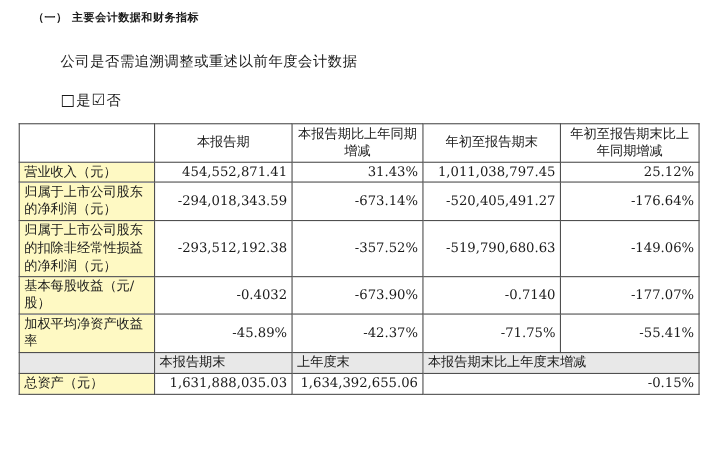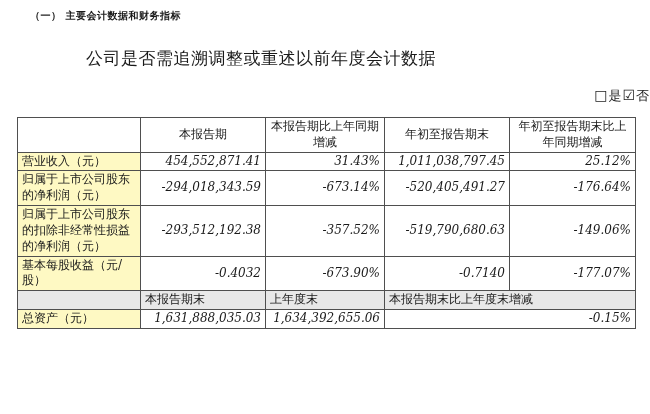--- a/index.html
+++ b/index.html
@@ -6,46 +6,46 @@
   body{
     width:650px;height:414px;overflow:hidden;background:#ffffff;
     font-family:"DejaVu Serif","Liberation Serif",serif;
     color:#1a1a1a;
   }
   .doc-title{
     margin:9px 0 0 30px;
     font-size:10px;font-weight:bold;letter-spacing:.5px;
   }
   .question-line{
-    margin:24px 0 0 86px;
-    font-size:17px;letter-spacing:.5px;
+    margin:24px 0 0 55px;
+    font-size:13px;letter-spacing:.5px;
   }
   .checkbox-line{
     margin:17px 0 0 55px;
-    font-size:13px;letter-spacing:1px;text-align:right;
+    font-size:13px;letter-spacing:1px;
   }
   .checkbox-line .box{font-size:14px;}
   table.fin{
     margin:12px 0 0 17px;
     width:618px;
     border-collapse:collapse;
     table-layout:fixed;
     font-size:12px;
   }
   table.fin td,table.fin th{
     border:1px solid #4f4f4f;
     padding:1px 4px;
     line-height:1.32;
     vertical-align:middle;
     font-weight:normal;
     overflow:hidden;
   }
   th.colhead{background:#ffffff;text-align:center;padding:2px 3px;}
   td.rowlabel{background:#fef9c3;text-align:left;padding-left:7px;padding-right:3px;}
-  td.num{text-align:right;padding-right:8px;background:#ffffff;font-style:italic;}
+  td.num{text-align:right;padding-right:8px;background:#ffffff;}
   td.dash{text-align:center;background:#e8e8e8;}
   td.faint{background:#f4f4f4;}
   tr.subhead td{background:#e8e8e8;text-align:left;}
   tr.h26 td,tr.h26 th{height:22px;}
   tr.h19 td{height:15px;}
   tr.h32 td{height:28px;}
   tr.h42 td{height:38px;}
   tr.h18 td{height:14px;}
 </style>
 </head>
@@ -103,20 +103,27 @@
 
     <tr class="h32">
       <td class="rowlabel">基本每股收益（元/股）</td>
       <td class="num">-0.4032</td>
       <td class="num">-673.90%</td>
       <td class="num">-0.7140</td>
       <td class="num">-177.07%</td>
     </tr>
 
 
+    <tr class="h26">
+      <td class="rowlabel">加权平均净资产收益率</td>
+      <td class="num">-45.89%</td>
+      <td class="num">-42.37%</td>
+      <td class="num">-71.75%</td>
+      <td class="num">-55.41%</td>
+    </tr>
 
     <tr class="subhead h18">
       <td></td>
       <td>本报告期末</td>
       <td>上年度末</td>
       <td colspan="2">本报告期末比上年度末增减</td>
     </tr>
 
     <tr class="h18">
       <td class="rowlabel">总资产（元）</td>

